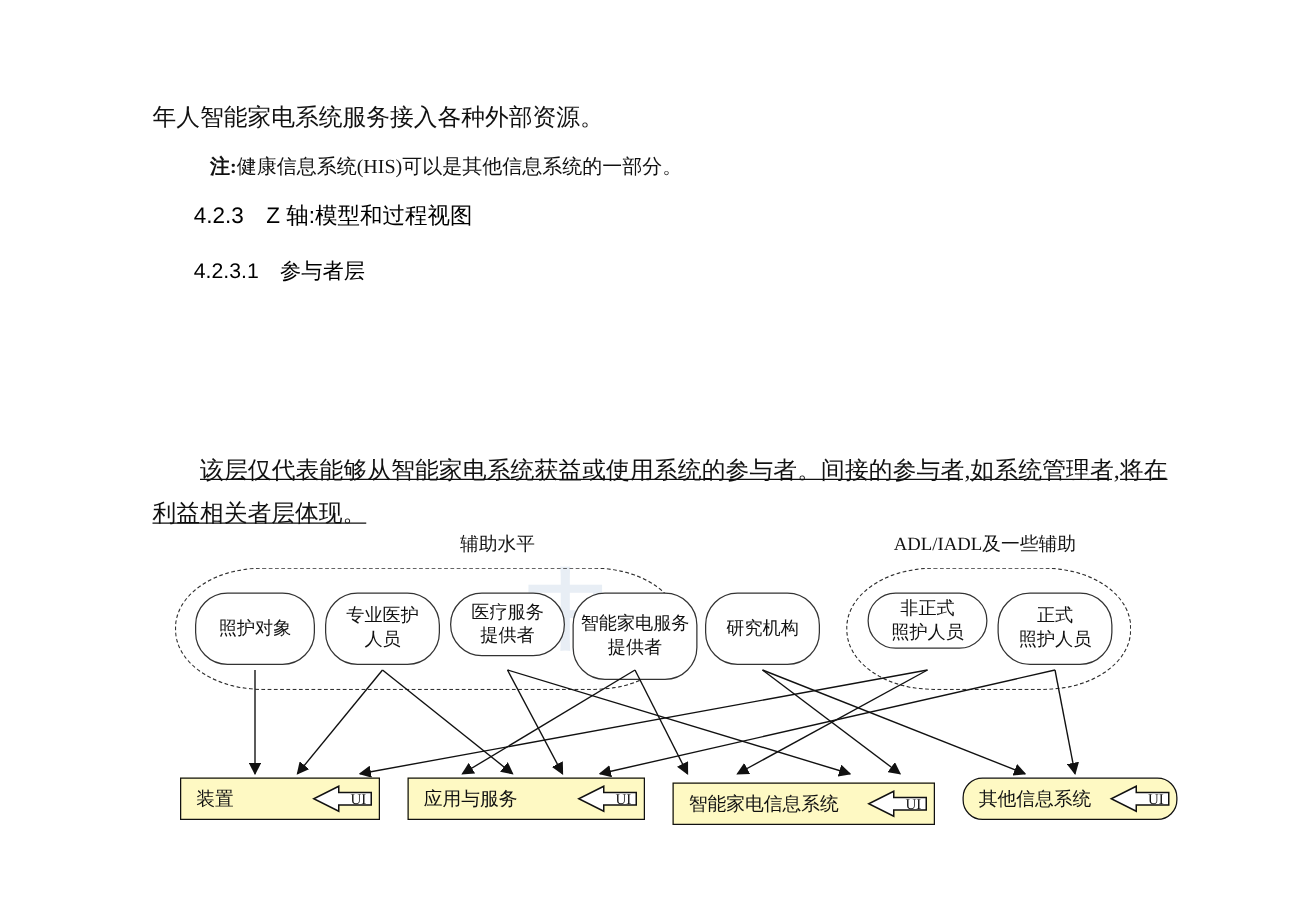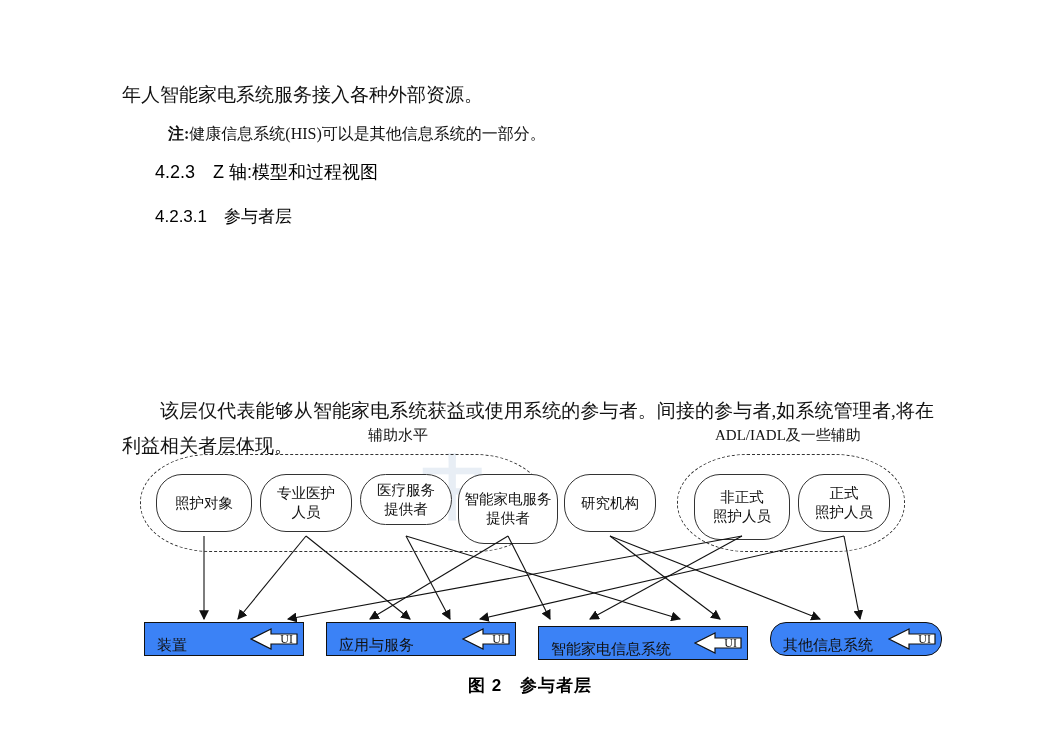--- a/index.html
+++ b/index.html
@@ -67,21 +67,21 @@
     position: absolute;
     left: 122px;
     width: 812px;
     font-size: 19px;
     line-height: 34.5px;
     text-align: justify;
     text-justify: inter-ideograph;
     color: #111;
   }
   .para-1 { top: 246px; }
-  .para-2 { top: 394px; }
+  .para-2 { top: 360px; text-decoration: underline; }
   .indent { text-indent: 2em; }
 
   
   .figure {
     position: absolute;
     left: 120px;
     top: 424px;
     width: 820px;
     height: 270px;
   }
@@ -129,25 +129,25 @@
     color: #e8eef5;
     font-family: "Liberation Sans", sans-serif;
     font-weight: bold;
     letter-spacing: 2px;
     z-index: 0;
     user-select: none;
   }
   .sys-box {
     position: absolute;
     border: 1.4px solid #111;
-    background: #3b82f6;
+    background: #fef9c3;
     box-sizing: border-box;
     height: 34px;
     display: flex;
-    align-items: flex-end;
+    align-items: center;
     font-size: 15px;
     color: #111;
     padding-left: 12px;
   }
   .ui-tag {
     position: absolute;
     right: 6px;
     top: 5px;
     width: 46px;
     height: 22px;
@@ -224,21 +224,21 @@
 提供者</span>
     </div>
     <div class="actor" style="left:338px; top:50px; width:100px; height:70px; white-space:pre-line;">
       <span>智能家电服务
 提供者</span>
     </div>
     <div class="actor" style="left:444px; top:50px; width:92px; height:58px;">
       <span>研究机构</span>
     </div>
 
-    <div class="actor" style="left:574px; top:50px; width:96px; height:66px; white-space:pre-line;">
+    <div class="actor" style="left:574px; top:50px; width:96px; height:45px; white-space:pre-line;">
       <span>非正式
 照护人员</span>
     </div>
     <div class="actor" style="left:678px; top:50px; width:92px; height:58px; white-space:pre-line;">
       <span>正式
 照护人员</span>
     </div>
 
     <svg class="connectors" viewBox="0 0 820 250">
       <defs>
@@ -288,16 +288,15 @@
     </div>
 
     <div class="sys-box" style="left:650px; top:198px; width:172px;border-radius:16px;">
       <span>其他信息系统</span>
       <svg class="ui-arrow" viewBox="0 0 50 24">
         <path d="M22,2 L2,12 L22,22 L22,17 L48,17 L48,7 L22,7 Z" fill="#fff" stroke="#111" stroke-width="1.2"></path>
       </svg>
       <span class="ui-tag">UI</span>
     </div>
 
-    <div class="fig-caption">图 2　参与者层</div>
   </div>
 
 </div>
 
 </body></html>

